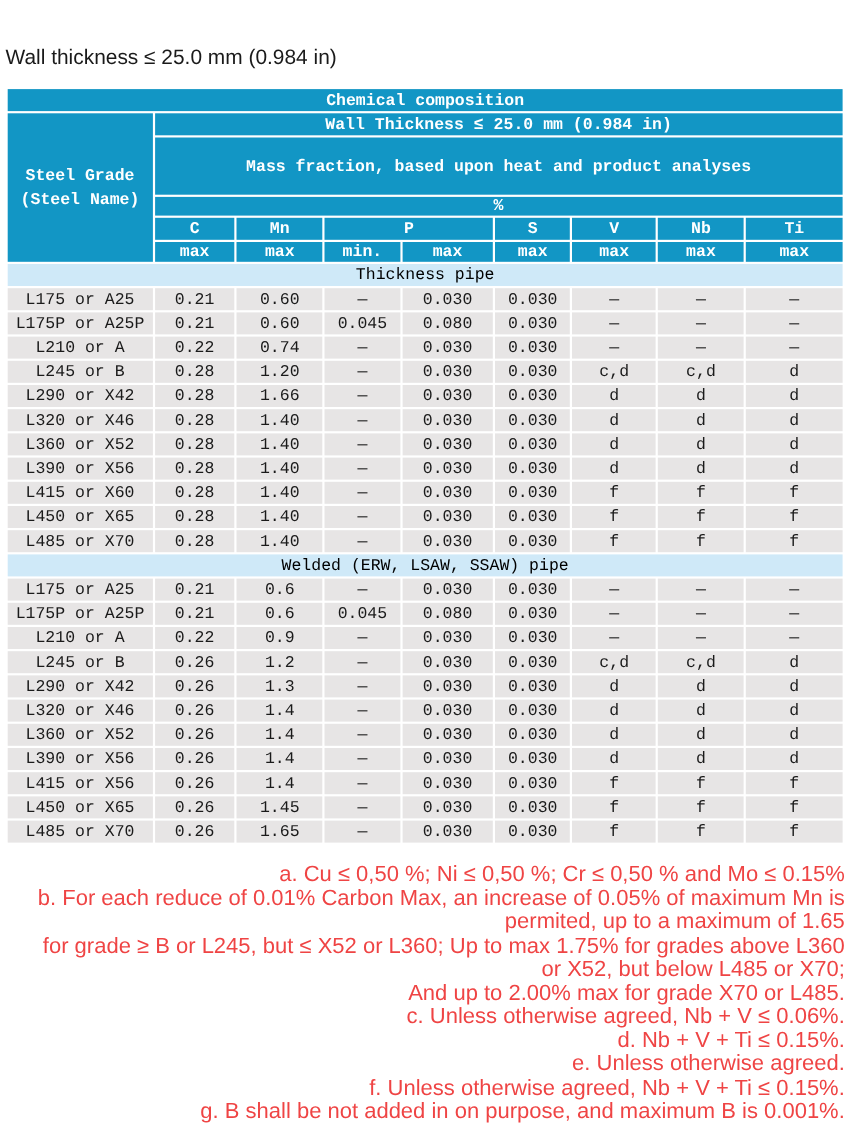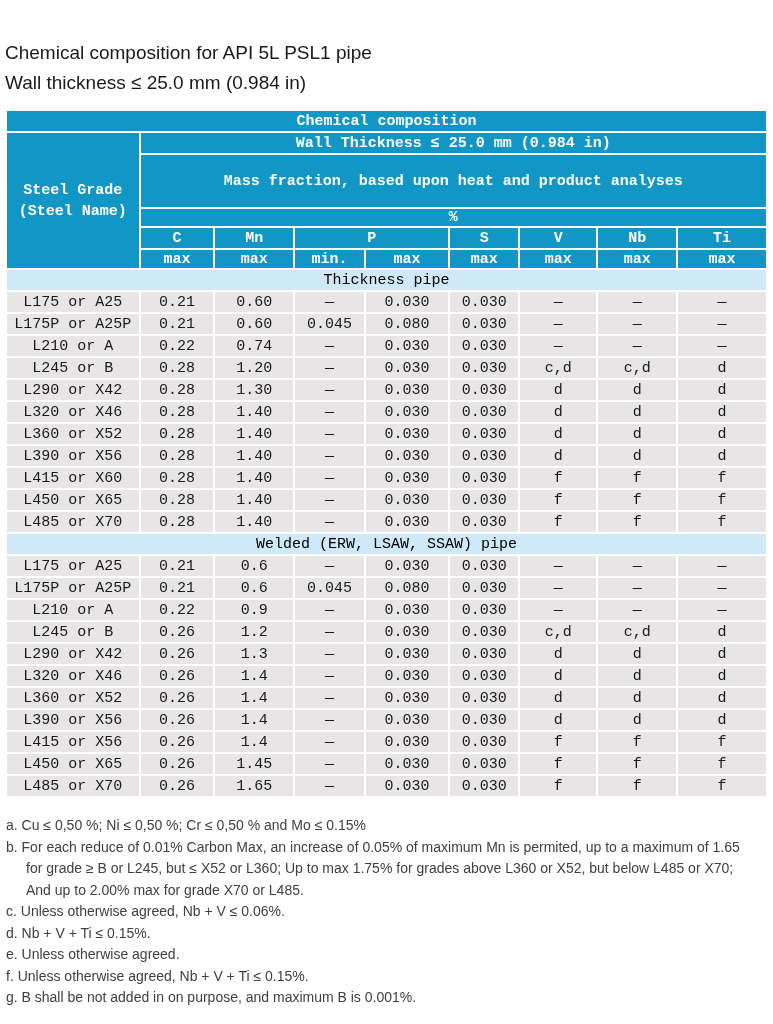--- a/index.html
+++ b/index.html
@@ -52,35 +52,35 @@
     font-weight:normal;
   }
   td.cell{
     background:var(--row);
     color:#1a1a1a;
     height:20px;
   }
   td.grade-hd div{line-height:21px;}
   .footnotes{margin-top:17px;padding-left:1px;}
   .footnote{
-    font-size:14px;
+    font-size:20px;
     line-height:21.5px;
     white-space:pre-line;
     padding-left:20px;
     text-indent:-20px;
-    color:#404040;
+    color:#ef4444;
+    text-align:right;
   }
 </style>
 </head>
 <body>
 
 <div class="page">
 
   <div class="doc-title">
-    <div>Chemical composition for API 5L PSL1 pipe</div>
     <div>Wall thickness ≤ 25.0 mm (0.984 in)</div>
   </div>
 
   <table class="comp-table">
     <colgroup>
       <col style="width:17.7%">
       <col style="width:9.8%">
       <col style="width:10.5%">
       <col style="width:9.2%">
       <col style="width:11.1%">
@@ -170,21 +170,21 @@
           <td class="cell">—</td>
           <td class="cell">0.030</td>
           <td class="cell">0.030</td>
           <td class="cell">c,d</td>
           <td class="cell">c,d</td>
           <td class="cell">d</td>
         </tr>
         <tr>
           <td class="cell">L290 or X42</td>
           <td class="cell">0.28</td>
-          <td class="cell">1.30</td>
+          <td class="cell">1.66</td>
           <td class="cell">—</td>
           <td class="cell">0.030</td>
           <td class="cell">0.030</td>
           <td class="cell">d</td>
           <td class="cell">d</td>
           <td class="cell">d</td>
         </tr>
         <tr>
           <td class="cell">L320 or X46</td>
           <td class="cell">0.28</td>

